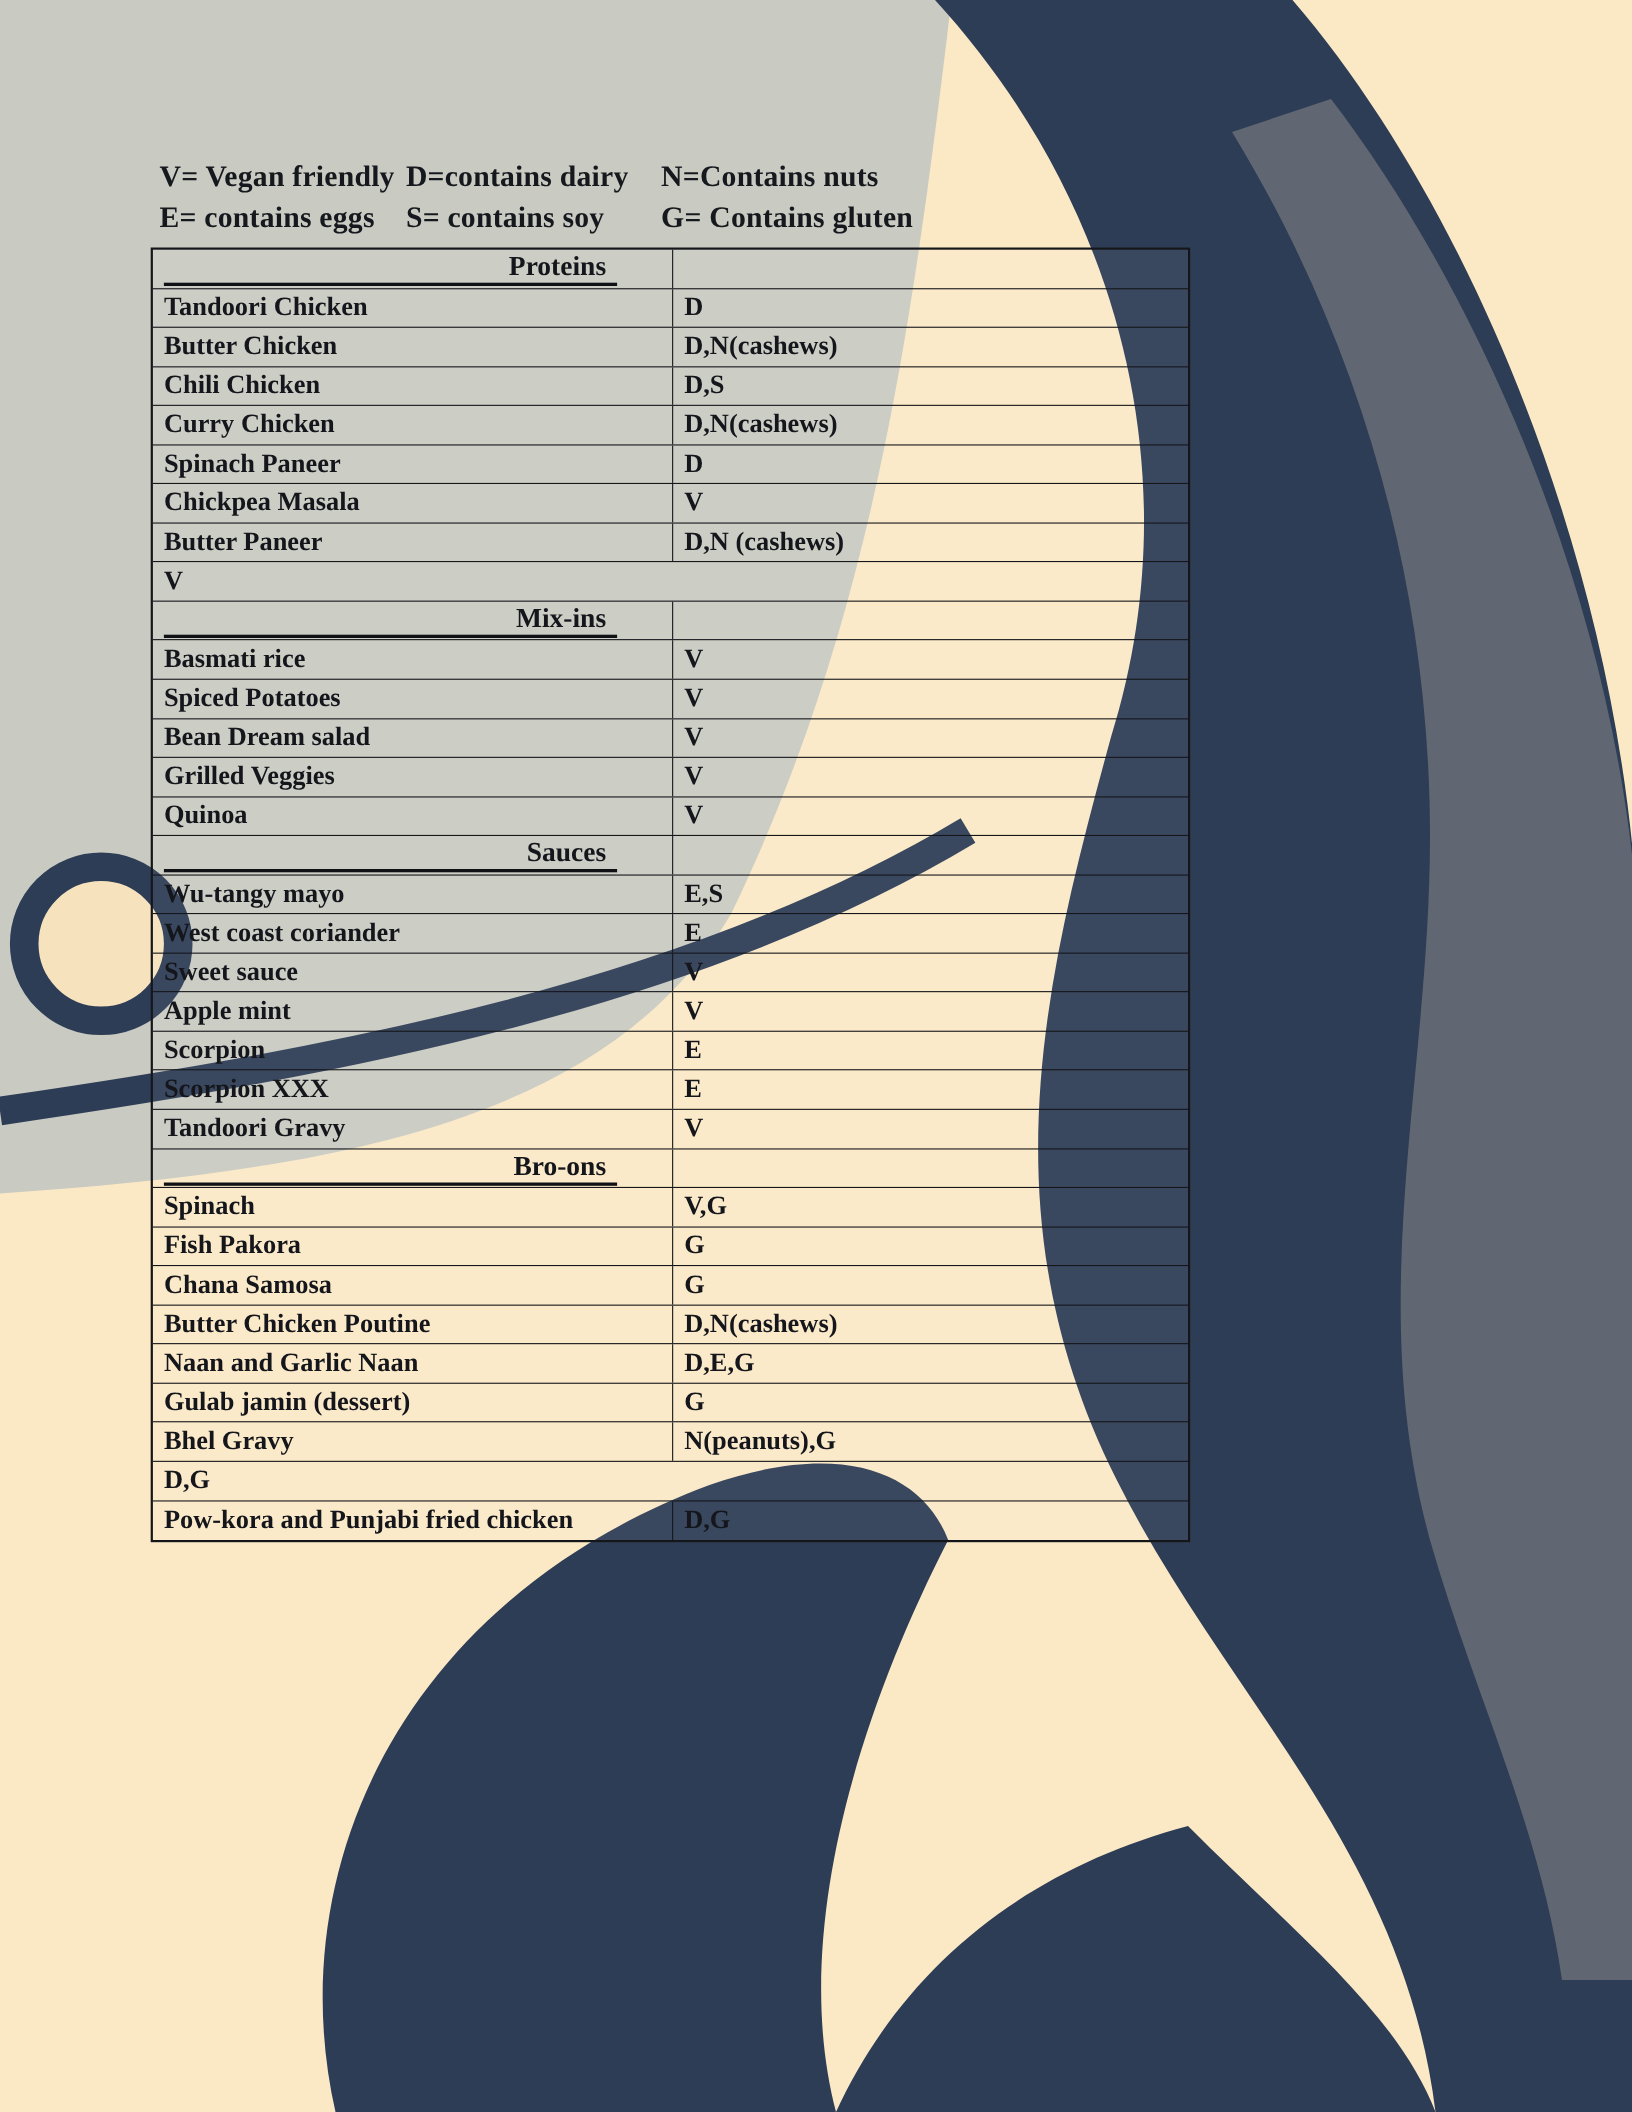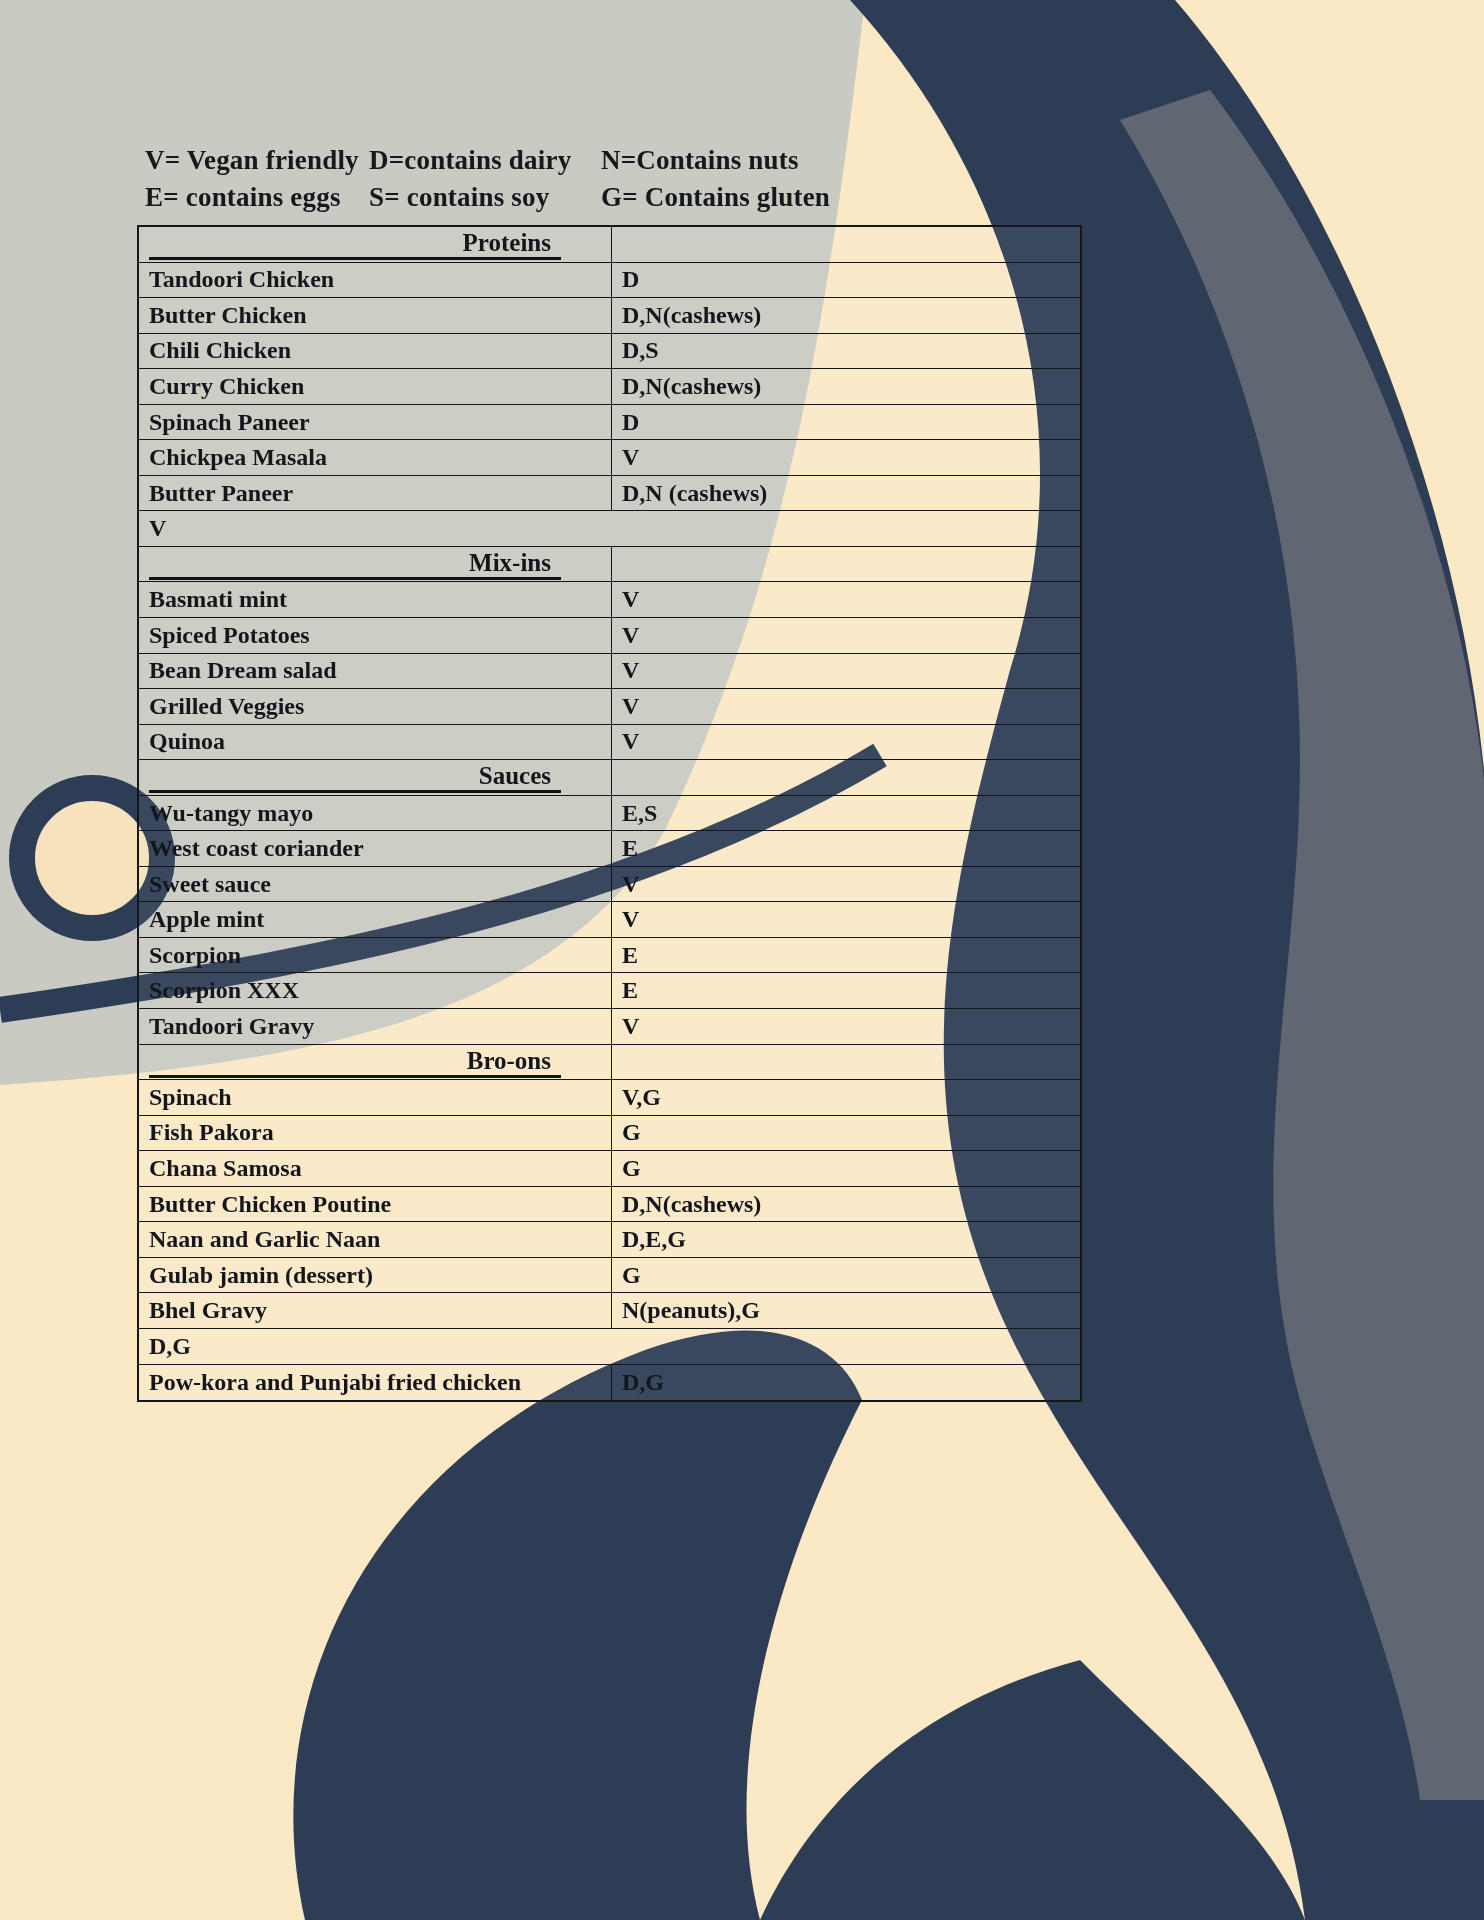--- a/index.html
+++ b/index.html
@@ -122,21 +122,21 @@
     <div class="t-row">
       <div class="cell ">V</div>
     </div>
     <div class="t-row">
       <div class="cell name">
         <span class="section-title-wrap">Mix-ins</span>
       </div>
       <div class="cell "></div>
     </div>
     <div class="t-row">
-      <div class="cell name">Basmati mint</div>
+      <div class="cell name">Basmati rice</div>
       <div class="cell ">V</div>
     </div>
     <div class="t-row">
       <div class="cell name">Spiced Potatoes</div>
       <div class="cell ">V</div>
     </div>
     <div class="t-row">
       <div class="cell name">Bean Dream salad</div>
       <div class="cell ">V</div>
     </div>

